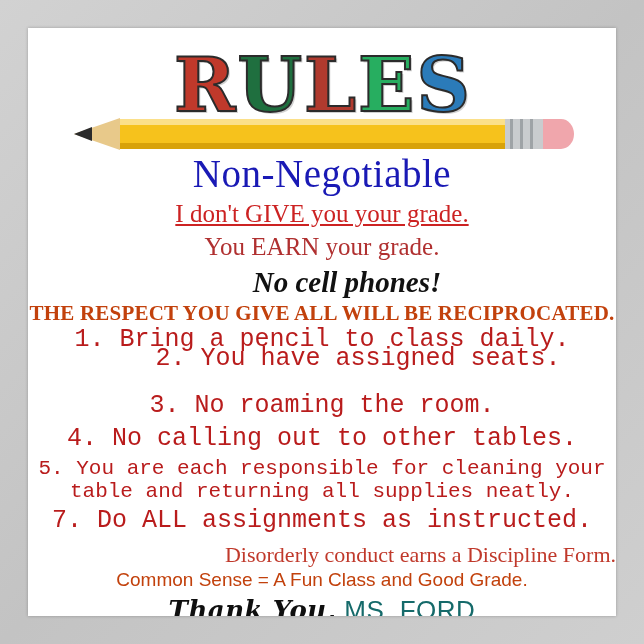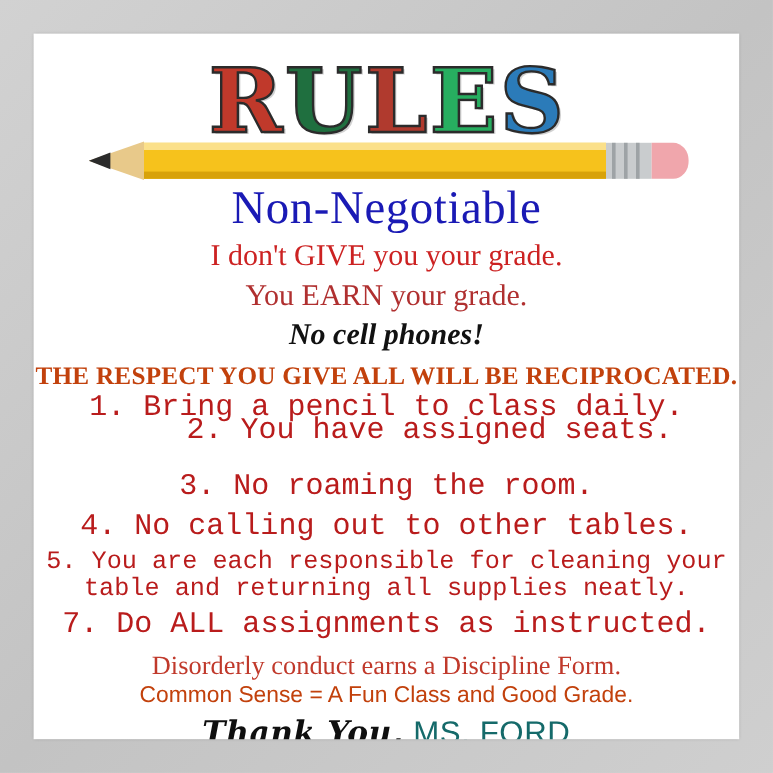--- a/index.html
+++ b/index.html
@@ -80,34 +80,36 @@
     font-family: "Liberation Serif", serif;
     font-size: 39px;
     color: #1a1ab5;
     letter-spacing: 0.5px;
   }
   .l-red1 {
     top: 172px;
     font-family: "Liberation Serif", serif;
     font-size: 25px;
     color: #cc2222;
+    text-decoration: underline;
   }
   .l-red2 {
     top: 205px;
     font-family: "Liberation Serif", serif;
     font-size: 25px;
     color: #b03030;
   }
   .l-cell {
     top: 238px;
     font-family: "Liberation Serif", serif;
     font-style: italic;
     font-weight: bold;
-    font-size: 25px;
+    font-size: 29px;
     color: #111111;
+    padding-left: 25px;
   }
   .l-respect {
     top: 273px;
     font-family: "Liberation Serif", serif;
     font-weight: bold;
     font-size: 21px;
     color: #c2410c;
     letter-spacing: 0.2px;
   }
   .rule {
@@ -120,20 +122,21 @@
   .l-r3 { top: 363px; }
   .l-r4 { top: 396px; }
   .l-r5a { top: 429px; font-size: 21px; }
   .l-r5b { top: 452px; font-size: 21px; }
   .l-r6 { top: 478px; }
   .l-disorder {
     top: 514px;
     font-family: "Liberation Serif", serif;
     font-size: 22px;
     color: #c0392b;
+    text-align: right;
   }
   .l-common {
     top: 541px;
     font-family: "Liberation Sans", sans-serif;
     font-size: 19px;
     color: #c2410c;
   }
   .signature-row {
     position: absolute;
     top: 567px;

